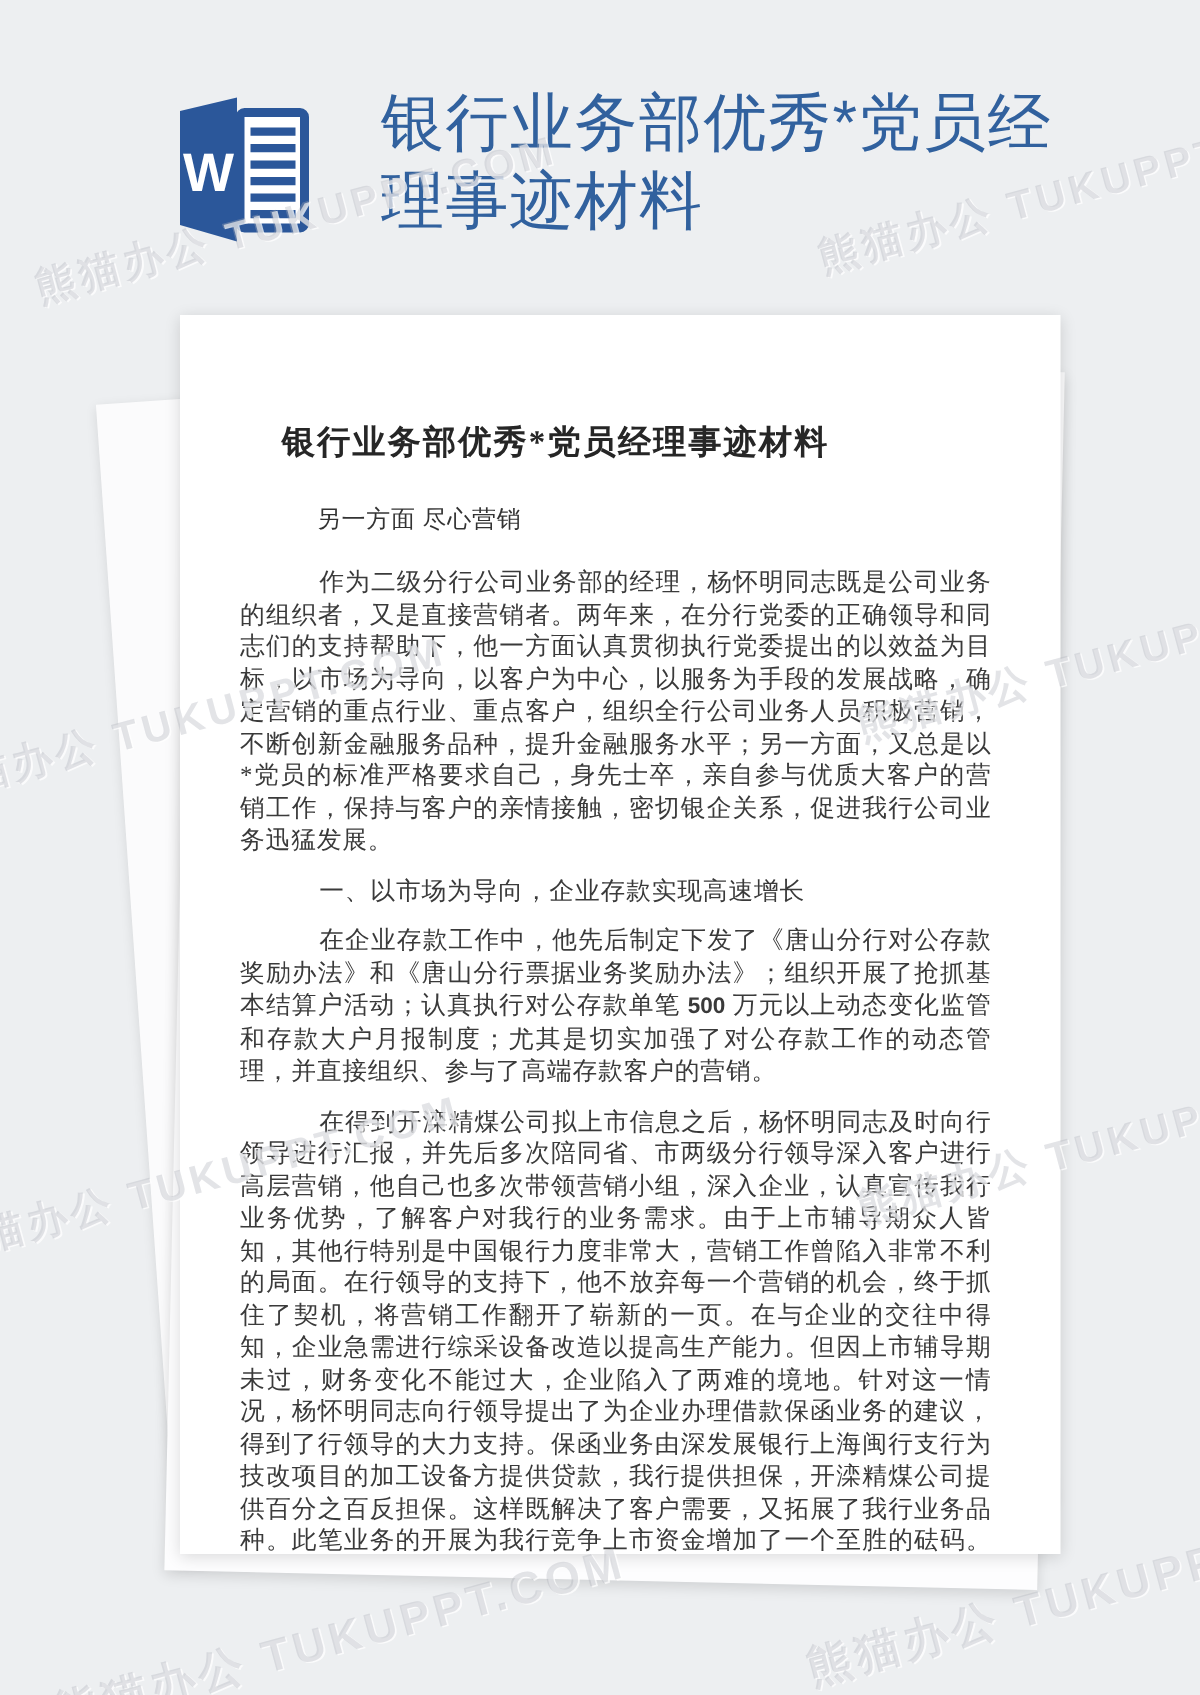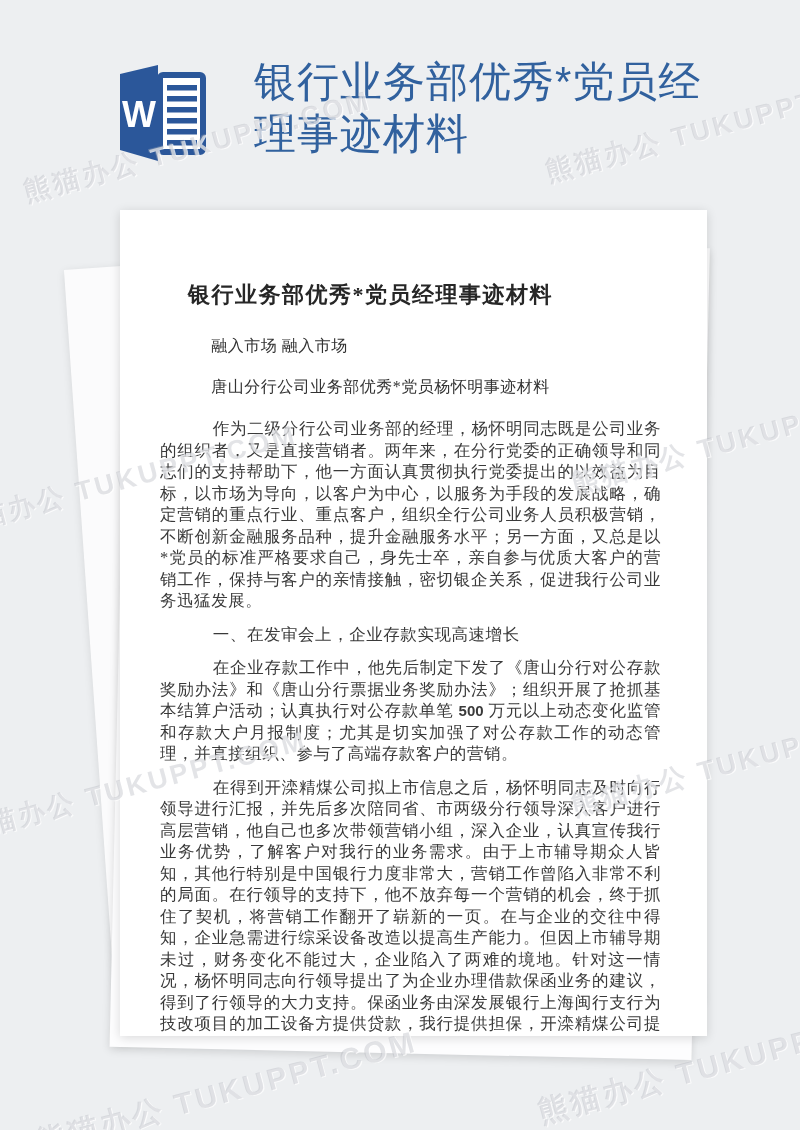--- a/index.html
+++ b/index.html
@@ -114,25 +114,24 @@
     </svg>
     <div class="header-title">银行业务部优秀*党员经理事迹材料</div>
   </div>
 
   <div class="sheet-back-b"></div>
   <div class="sheet-back-a"></div>
 
   <div class="page">
     <h1 class="doc-title">银行业务部优秀*党员经理事迹材料</h1>
 
-    <p class="doc-sub">融入市场 融入市场</p>
-    <p class="doc-sub">唐山分行公司业务部优秀*党员杨怀明事迹材料</p>
+    <p class="doc-sub">另一方面 尽心营销</p>
 
     <p class="doc-p">作为二级分行公司业务部的经理，杨怀明同志既是公司业务的组织者，又是直接营销者。两年来，在分行党委的正确领导和同志们的支持帮助下，他一方面认真贯彻执行党委提出的以效益为目标，以市场为导向，以客户为中心，以服务为手段的发展战略，确定营销的重点行业、重点客户，组织全行公司业务人员积极营销，不断创新金融服务品种，提升金融服务水平；另一方面，又总是以*党员的标准严格要求自己，身先士卒，亲自参与优质大客户的营销工作，保持与客户的亲情接触，密切银企关系，促进我行公司业务迅猛发展。</p>
-    <p class="doc-h">一、在发审会上，企业存款实现高速增长</p>
+    <p class="doc-h">一、以市场为导向，企业存款实现高速增长</p>
     <p class="doc-p">在企业存款工作中，他先后制定下发了《唐山分行对公存款奖励办法》和《唐山分行票据业务奖励办法》；组织开展了抢抓基本结算户活动；认真执行对公存款单笔 <span class="num">500</span> 万元以上动态变化监管和存款大户月报制度；尤其是切实加强了对公存款工作的动态管理，并直接组织、参与了高端存款客户的营销。</p>
     <p class="doc-p">在得到开滦精煤公司拟上市信息之后，杨怀明同志及时向行领导进行汇报，并先后多次陪同省、市两级分行领导深入客户进行高层营销，他自己也多次带领营销小组，深入企业，认真宣传我行业务优势，了解客户对我行的业务需求。由于上市辅导期众人皆知，其他行特别是中国银行力度非常大，营销工作曾陷入非常不利的局面。在行领导的支持下，他不放弃每一个营销的机会，终于抓住了契机，将营销工作翻开了崭新的一页。在与企业的交往中得知，企业急需进行综采设备改造以提高生产能力。但因上市辅导期未过，财务变化不能过大，企业陷入了两难的境地。针对这一情况，杨怀明同志向行领导提出了为企业办理借款保函业务的建议，得到了行领导的大力支持。保函业务由深发展银行上海闽行支行为技改项目的加工设备方提供贷款，我行提供担保，开滦精煤公司提供百分之百反担保。这样既解决了客户需要，又拓展了我行业务品种。此笔业务的开展为我行竞争上市资金增加了一个至胜的砝码。在发审会上，我行成为唯一的监管行，这在上市企业中是不多见的，就连证监会的有关部门都感到惊讶。</p>
 
   </div>
 
   <span class="wm wm1">熊猫办公 TUKUPPT.COM</span>
   <span class="wm wm2">熊猫办公 TUKUPPT.COM</span>
   <span class="wm wm3">熊猫办公 TUKUPPT.COM</span>
   <span class="wm wm4">熊猫办公 TUKUPPT.COM</span>
   <span class="wm wm5">熊猫办公 TUKUPPT.COM</span>

